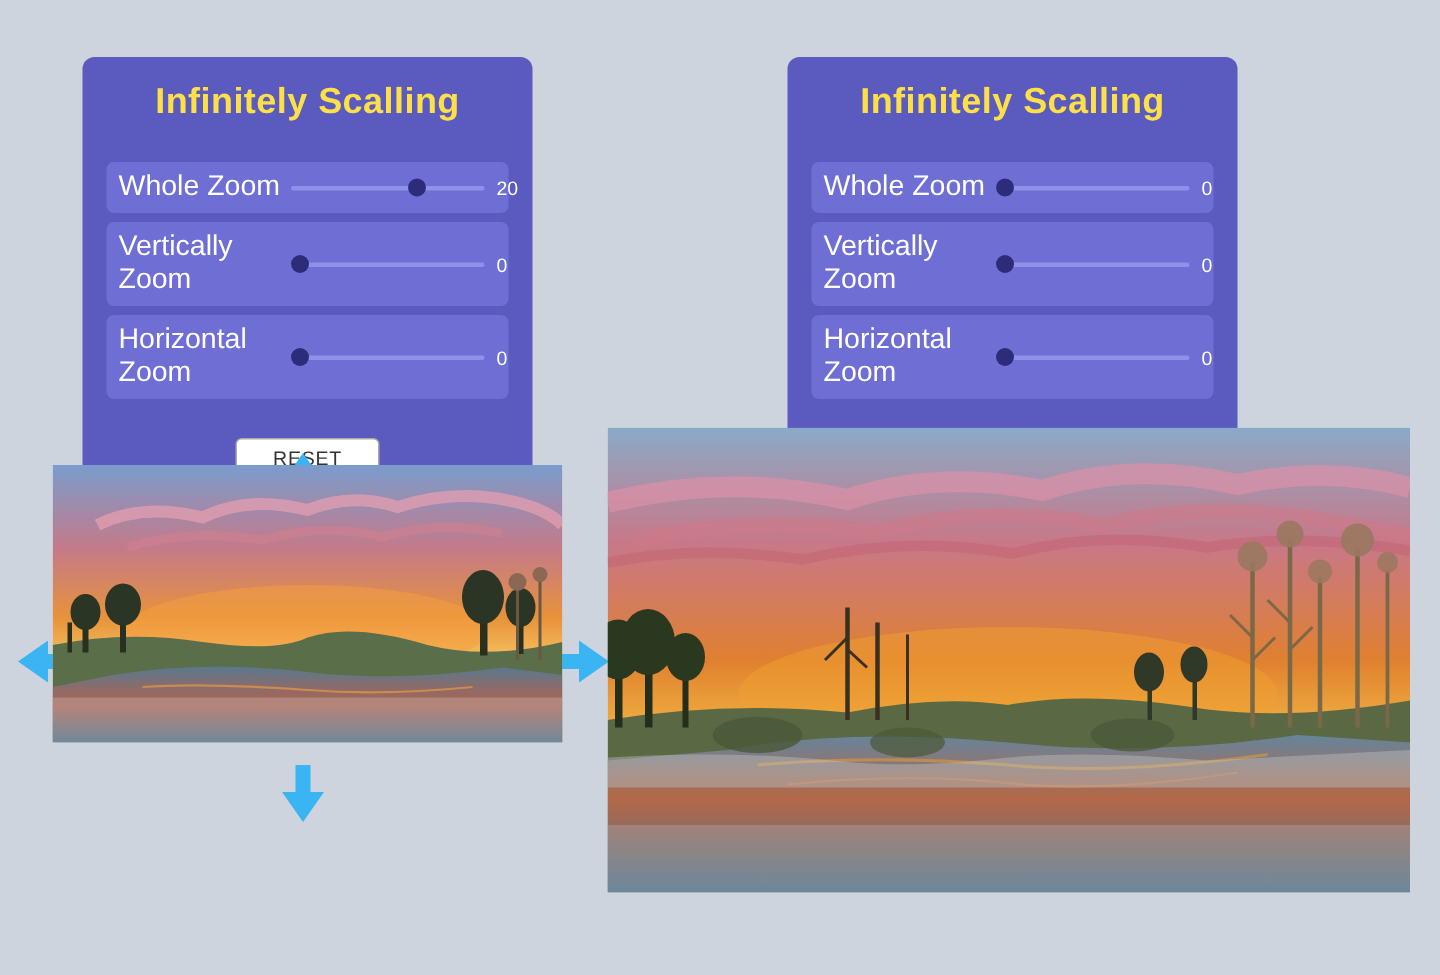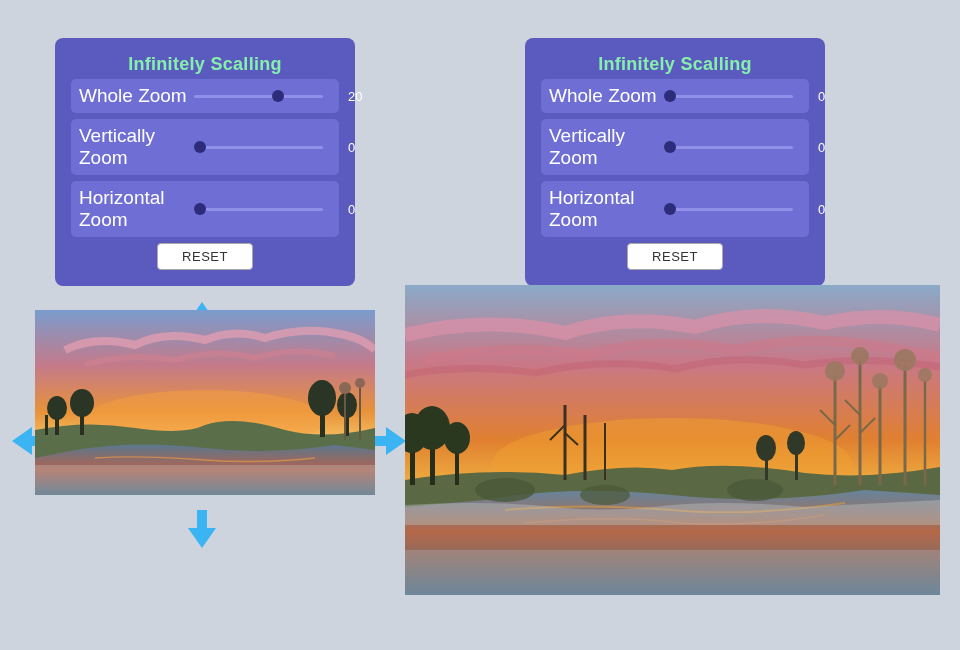--- a/index.html
+++ b/index.html
@@ -16,24 +16,24 @@
     .panel {
       position: absolute;
       background: #5a5abf;
       border-radius: 8px;
       padding: 16px;
       width: 300px;
     }
 
     .panel-title {
       text-align: center;
-      color: #86efac;
-      font-size: 18px;
+      color: #fde047;
+      font-size: 24px;
       font-weight: 600;
-      margin-bottom: 4px;
+      margin-bottom: 26px;
       letter-spacing: 0.3px;
     }
 
     .slider-row {
       display: flex;
       align-items: center;
       background: #6e6ed4;
       border-radius: 5px;
       padding: 6px 8px;
       margin-bottom: 6px;
@@ -65,27 +65,27 @@
       background: #2c2c7a;
       border-radius: 50%;
       cursor: pointer;
     }
 
     .slider-value {
       color: white;
       font-size: 13px;
       width: 24px;
       text-align: right;
-      margin-left: 25px;
+      margin-left: 8px;
     }
 
     .reset-btn-wrap {
       display: flex;
       justify-content: center;
-      margin-top: 6px;
+      margin-top: 26px;
     }
 
     .reset-btn {
       background: white;
       border: 1px solid #aaa;
       border-radius: 4px;
       padding: 5px 24px;
       font-size: 13px;
       cursor: pointer;
       letter-spacing: 0.5px;

